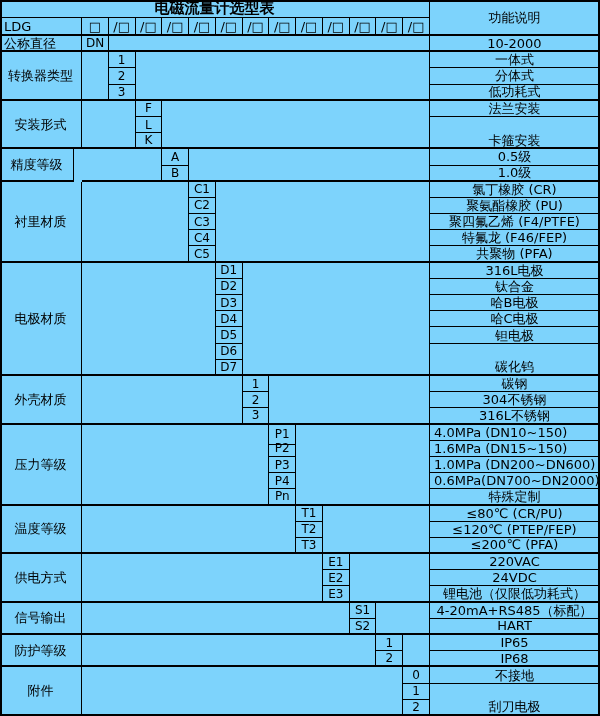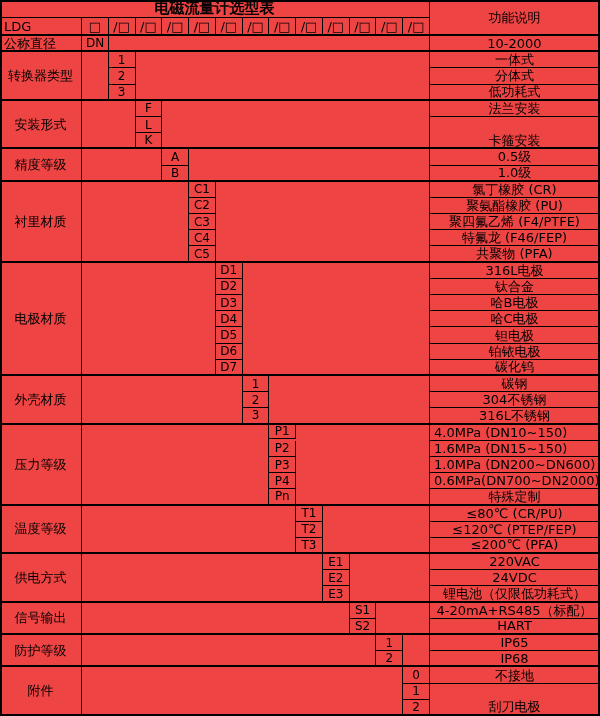--- a/index.html
+++ b/index.html
@@ -1,20 +1,20 @@
 <!DOCTYPE html>
 <html><head>
 <meta charset="utf-8">
 <style>
   html, body { margin: 0; padding: 0; background: #ffffff; }
   #table-root {
     position: relative;
     width: 600px;
     height: 716px;
-    background: #ef4444;
+    background: #7dd3fc;
     color: #000000;
     font-family: "DejaVu Sans", "Liberation Sans", sans-serif;
   }
   .cell {
     position: absolute;
     box-sizing: border-box;
     border-right: 1px solid #000;
     border-bottom: 1px solid #000;
     display: flex;
     align-items: center;
@@ -71,21 +71,21 @@
     <div class="cell thick-b" style="left: 430px; top: 84.57px; width: 170px; height: 16.19px;">低功耗式</div>
     <div class="cell thick-b" style="left: 135.54px; top: 52.19px; width: 294.46px; height: 48.57px;"></div>
     <div class="cell thick-b" style="left: 0px; top: 100.76px; width: 82px; height: 48.57px;">安装形式</div>
     <div class="cell thick-b" style="left: 82px; top: 100.76px; width: 53.54px; height: 48.57px;"></div>
     <div class="cell code" style="left: 135.54px; top: 100.76px; width: 26.77px; height: 16.19px;">F</div>
     <div class="cell" style="left: 430px; top: 100.76px; width: 170px; height: 16.19px;">法兰安装</div>
     <div class="cell code" style="left: 135.54px; top: 116.95px; width: 26.77px; height: 16.19px;">L</div>
     <div class="cell code thick-b" style="left: 135.54px; top: 133.14px; width: 26.77px; height: 16.19px;">K</div>
     <div class="cell thick-b" style="left: 430px; top: 133.14px; width: 170px; height: 16.19px;">卡箍安装</div>
     <div class="cell thick-b" style="left: 162.31px; top: 100.76px; width: 267.69px; height: 48.57px;"></div>
-    <div class="cell thick-b" style="left: 0px; top: 149.33px; width: 82px; height: 32.38px;">精度等级</div>
+    <div class="cell thick-b" style="left: 0px; top: 149.33px; width: 74px; height: 32.38px;">精度等级</div>
     <div class="cell thick-b" style="left: 82px; top: 149.33px; width: 80.31px; height: 32.38px;"></div>
     <div class="cell code" style="left: 162.31px; top: 149.33px; width: 26.77px; height: 16.19px;">A</div>
     <div class="cell" style="left: 430px; top: 149.33px; width: 170px; height: 16.19px;">0.5级</div>
     <div class="cell code thick-b" style="left: 162.31px; top: 165.52px; width: 26.77px; height: 16.19px;">B</div>
     <div class="cell thick-b" style="left: 430px; top: 165.52px; width: 170px; height: 16.19px;">1.0级</div>
     <div class="cell thick-b" style="left: 189.08px; top: 149.33px; width: 240.92px; height: 32.38px;"></div>
     <div class="cell thick-b" style="left: 0px; top: 181.71px; width: 82px; height: 80.95px;">衬里材质</div>
     <div class="cell thick-b" style="left: 82px; top: 181.71px; width: 107.08px; height: 80.95px;"></div>
     <div class="cell code" style="left: 189.08px; top: 181.71px; width: 26.77px; height: 16.19px;">C1</div>
     <div class="cell" style="left: 430px; top: 181.71px; width: 170px; height: 16.19px;">氯丁橡胶 (CR)</div>
@@ -104,36 +104,35 @@
     <div class="cell" style="left: 430px; top: 262.67px; width: 170px; height: 16.19px;">316L电极</div>
     <div class="cell code" style="left: 215.85px; top: 278.86px; width: 26.77px; height: 16.19px;">D2</div>
     <div class="cell" style="left: 430px; top: 278.86px; width: 170px; height: 16.19px;">钛合金</div>
     <div class="cell code" style="left: 215.85px; top: 295.05px; width: 26.77px; height: 16.19px;">D3</div>
     <div class="cell" style="left: 430px; top: 295.05px; width: 170px; height: 16.19px;">哈B电极</div>
     <div class="cell code" style="left: 215.85px; top: 311.24px; width: 26.77px; height: 16.19px;">D4</div>
     <div class="cell" style="left: 430px; top: 311.24px; width: 170px; height: 16.19px;">哈C电极</div>
     <div class="cell code" style="left: 215.85px; top: 327.43px; width: 26.77px; height: 16.19px;">D5</div>
     <div class="cell" style="left: 430px; top: 327.43px; width: 170px; height: 16.19px;">钽电极</div>
     <div class="cell code" style="left: 215.85px; top: 343.62px; width: 26.77px; height: 16.19px;">D6</div>
-    <div class="cell" style="left: 430px; top: 343.62px; width: 170px; height: 16.19px;">铂铱电极</div>
     <div class="cell code thick-b" style="left: 215.85px; top: 359.81px; width: 26.77px; height: 16.19px;">D7</div>
     <div class="cell thick-b" style="left: 430px; top: 359.81px; width: 170px; height: 16.19px;">碳化钨</div>
     <div class="cell thick-b" style="left: 242.62px; top: 262.67px; width: 187.38px; height: 113.33px;"></div>
     <div class="cell thick-b" style="left: 0px; top: 376px; width: 82px; height: 48.57px;">外壳材质</div>
     <div class="cell thick-b" style="left: 82px; top: 376px; width: 160.62px; height: 48.57px;"></div>
     <div class="cell code" style="left: 242.62px; top: 376px; width: 26.77px; height: 16.19px;">1</div>
     <div class="cell" style="left: 430px; top: 376px; width: 170px; height: 16.19px;">碳钢</div>
     <div class="cell code" style="left: 242.62px; top: 392.19px; width: 26.77px; height: 16.19px;">2</div>
     <div class="cell" style="left: 430px; top: 392.19px; width: 170px; height: 16.19px;">304不锈钢</div>
     <div class="cell code thick-b" style="left: 242.62px; top: 408.38px; width: 26.77px; height: 16.19px;">3</div>
     <div class="cell thick-b" style="left: 430px; top: 408.38px; width: 170px; height: 16.19px;">316L不锈钢</div>
     <div class="cell thick-b" style="left: 269.38px; top: 376px; width: 160.62px; height: 48.57px;"></div>
     <div class="cell thick-b" style="left: 0px; top: 424.57px; width: 82px; height: 80.95px;">压力等级</div>
     <div class="cell thick-b" style="left: 82px; top: 424.57px; width: 187.38px; height: 80.95px;"></div>
-    <div class="cell code" style="left: 269.38px; top: 424.57px; width: 26.77px; height: 14px;">P1</div>
+    <div class="cell code" style="left: 269.38px; top: 424.57px; width: 26.77px; height: 20px;">P1</div>
     <div class="cell  left" style="left: 430px; top: 424.57px; width: 170px; height: 16.19px;">4.0MPa (DN10~150)</div>
     <div class="cell code" style="left: 269.38px; top: 440.76px; width: 26.77px; height: 16.19px;">P2</div>
     <div class="cell  left" style="left: 430px; top: 440.76px; width: 170px; height: 16.19px;">1.6MPa (DN15~150)</div>
     <div class="cell code" style="left: 269.38px; top: 456.95px; width: 26.77px; height: 16.19px;">P3</div>
     <div class="cell  left" style="left: 430px; top: 456.95px; width: 170px; height: 16.19px;">1.0MPa (DN200~DN600)</div>
     <div class="cell code" style="left: 269.38px; top: 473.14px; width: 26.77px; height: 16.19px;">P4</div>
     <div class="cell  left" style="left: 430px; top: 473.14px; width: 170px; height: 16.19px;">0.6MPa(DN700~DN2000)</div>
     <div class="cell code thick-b" style="left: 269.38px; top: 489.33px; width: 26.77px; height: 16.19px;">Pn</div>
     <div class="cell thick-b" style="left: 430px; top: 489.33px; width: 170px; height: 16.19px;">特殊定制</div>
     <div class="cell thick-b" style="left: 296.15px; top: 424.57px; width: 133.85px; height: 80.95px;"></div>

